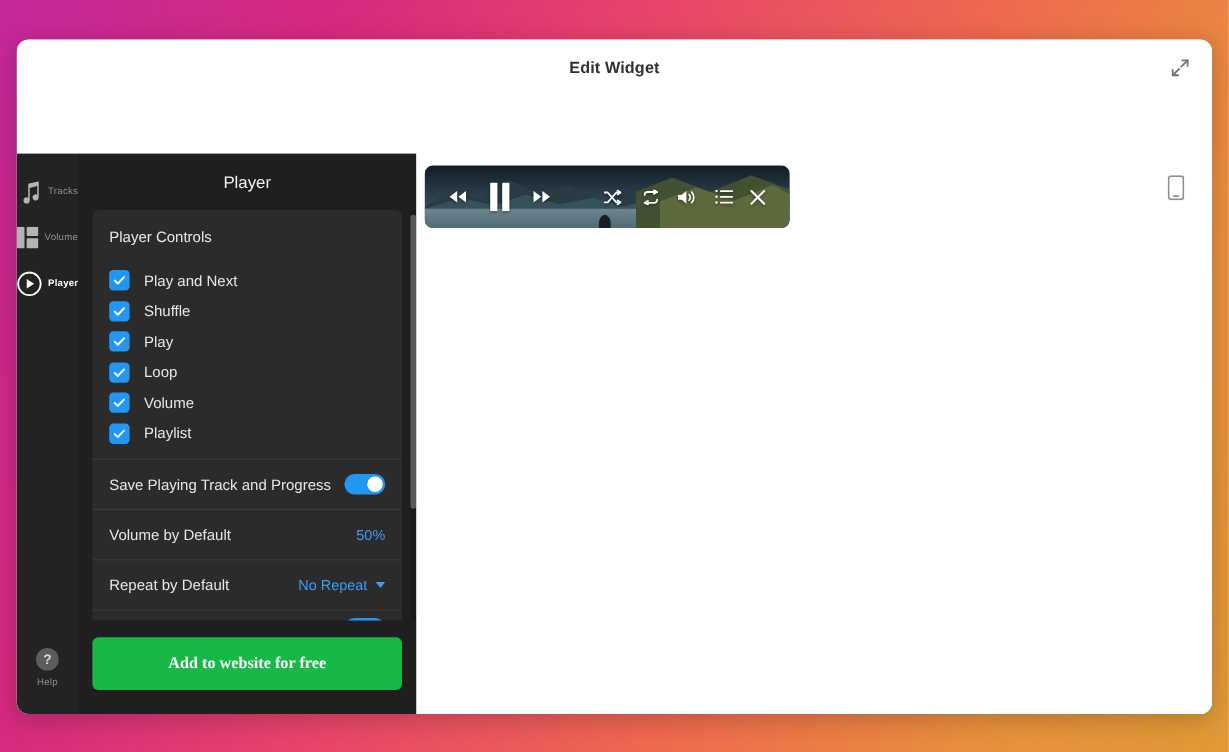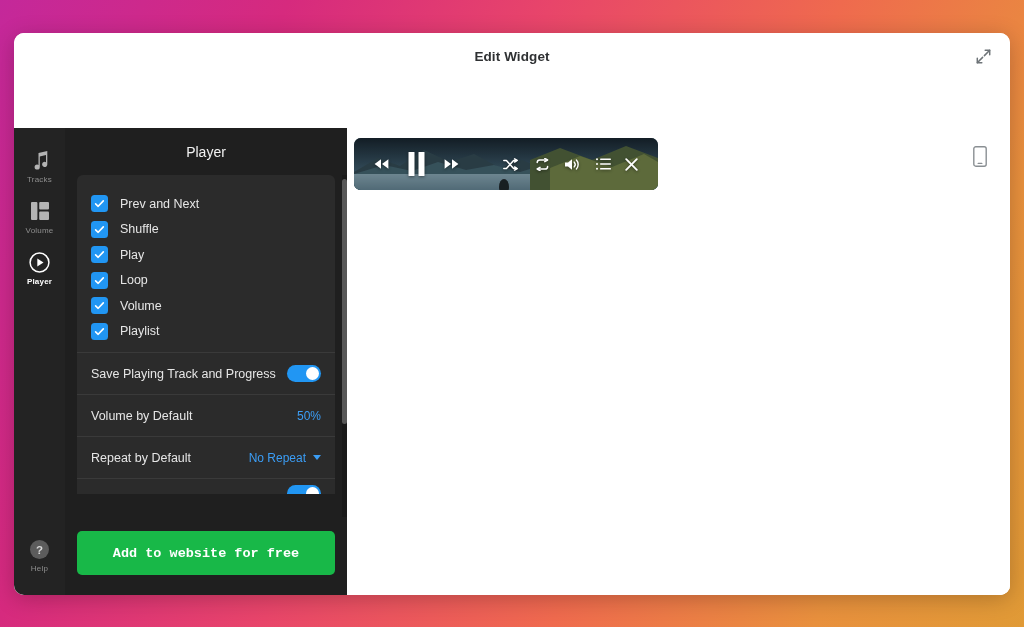--- a/index.html
+++ b/index.html
@@ -46,21 +46,21 @@
   
   .rail {
     width: 51px; flex: 0 0 51px;
     background: #232323;
     display: flex; flex-direction: column; align-items: center;
     padding-top: 12px;
     position: relative;
   }
   .rail-item {
     width: 51px; padding: 9px 0 7px;
-    display: flex; flex-direction: column; align-items: center; gap: 5px;
+    display: flex; flex-direction: row; align-items: center; gap: 5px;
     cursor: pointer;
   }
   .rail-icon { width: 22px; height: 22px; display: flex; align-items: center; justify-content: center; }
   .rail-icon svg { display: block; }
   .rail-label {
     font-size: 8px; color: #8e8e8e; letter-spacing: .2px; line-height: 1;
   }
   .rail-item.active .rail-label { color: #ffffff; font-weight: bold; }
   .rail-help {
     position: absolute; bottom: 22px; left: 0; width: 51px;
@@ -150,21 +150,21 @@
 
   
   .cta-wrap {
     flex: 0 0 auto; padding: 14px 12px 20px;
     background: #1f1f1f;
   }
   .cta {
     height: 44px; width: 100%;
     background: #18b848; border: none; border-radius: 5px;
     color: #ffffff; font-size: 13.5px; font-weight: bold;
-    font-family: Liberation Mono, monospace;
+    font-family: Liberation Serif, serif;
     cursor: pointer;
   }
 
   
   .preview {
     flex: 1; background: #ffffff; position: relative;
     min-width: 0;
   }
   .device-btn {
     position: absolute; right: 18px; top: 16px;
@@ -253,28 +253,29 @@
         <span class="rail-label">Help</span>
       </div>
     </div>
 
     <div class="panel">
       <div class="panel-title">Player</div>
 
       <div class="panel-scroll">
 
         <div class="card">
-
-          <div class="check-row">
-            <span class="checkbox">
-              <svg width="11" height="11" viewBox="0 0 11 11" fill="none" stroke="#ffffff" stroke-width="1.6" stroke-linecap="round" stroke-linejoin="round">
-                  <path d="M1.6 5.8 4.2 8.3 9.3 2.9"></path>
-                </svg>
-            </span>
-            <span class="check-label">Prev and Next</span>
+          <div class="card-heading">Player Controls</div>
+
+          <div class="check-row">
+            <span class="checkbox">
+              <svg width="11" height="11" viewBox="0 0 11 11" fill="none" stroke="#ffffff" stroke-width="1.6" stroke-linecap="round" stroke-linejoin="round">
+                  <path d="M1.6 5.8 4.2 8.3 9.3 2.9"></path>
+                </svg>
+            </span>
+            <span class="check-label">Play and Next</span>
           </div>
 
           <div class="check-row">
             <span class="checkbox">
               <svg width="11" height="11" viewBox="0 0 11 11" fill="none" stroke="#ffffff" stroke-width="1.6" stroke-linecap="round" stroke-linejoin="round">
                   <path d="M1.6 5.8 4.2 8.3 9.3 2.9"></path>
                 </svg>
             </span>
             <span class="check-label">Shuffle</span>
           </div>

